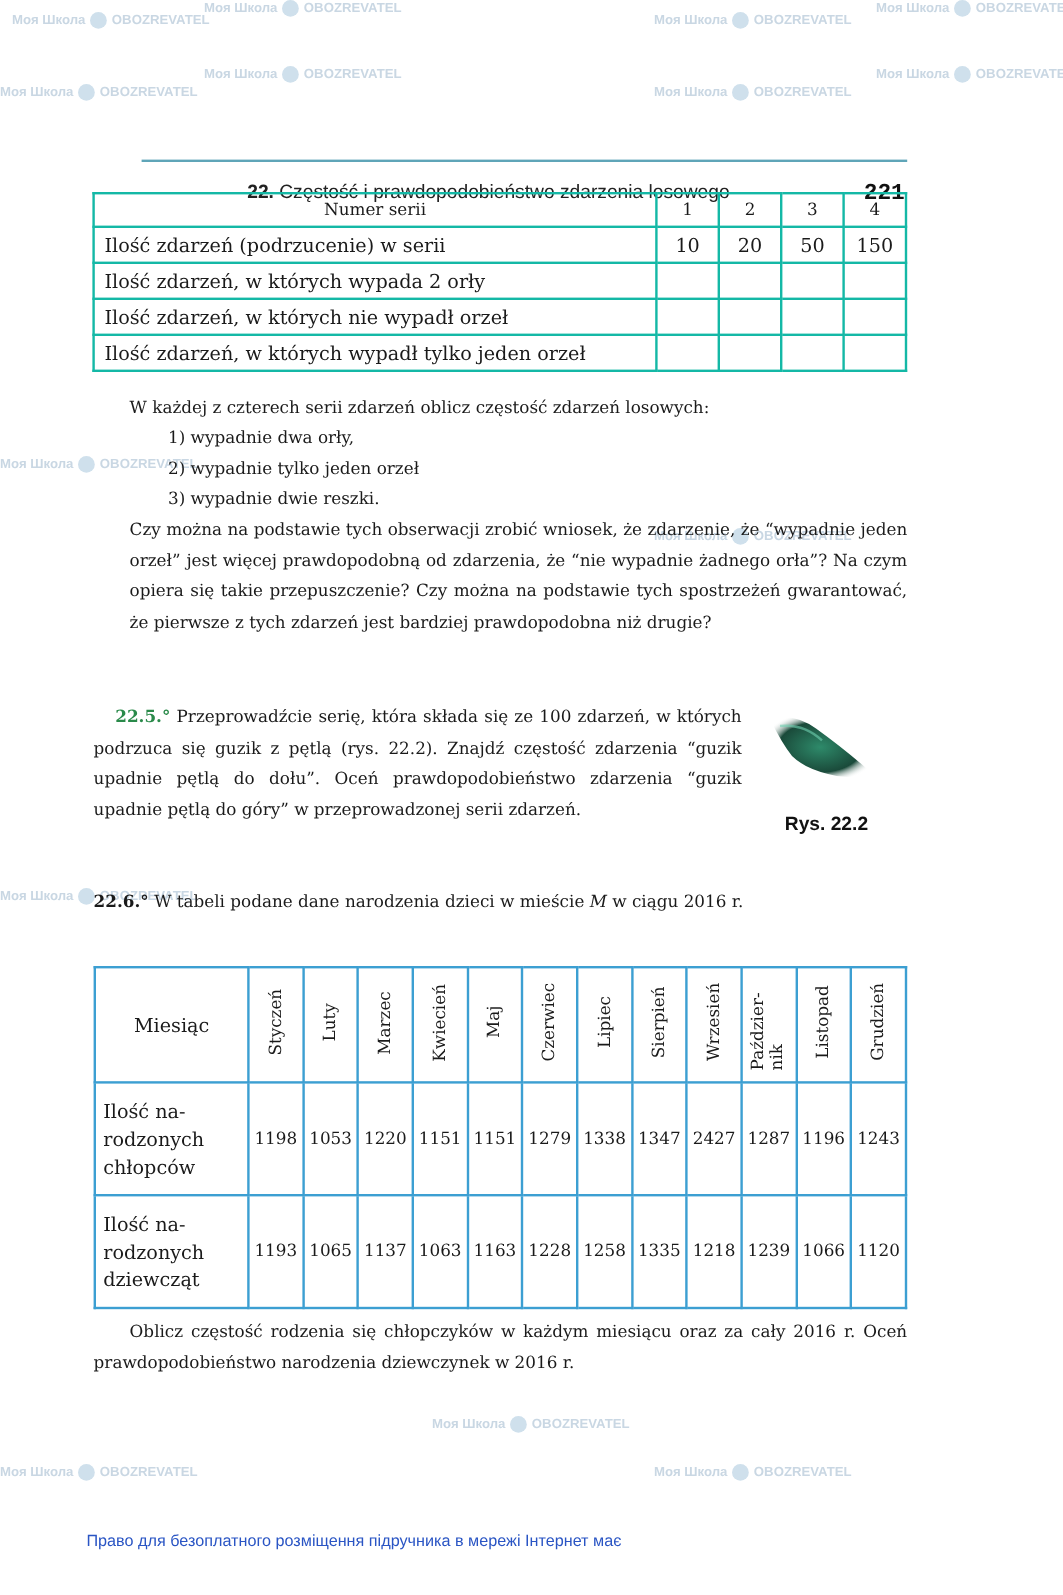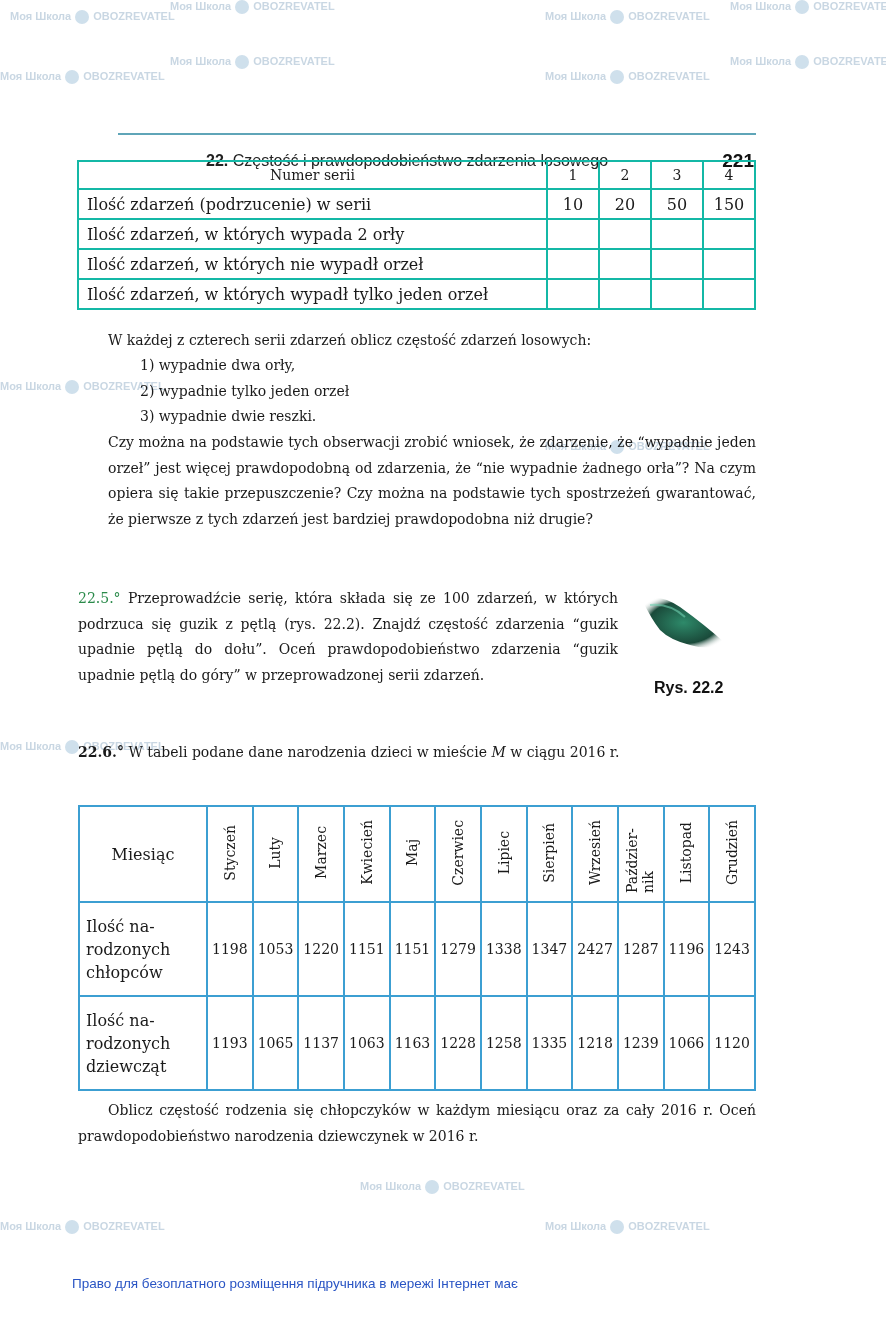--- a/index.html
+++ b/index.html
@@ -2,31 +2,31 @@
 <html><head>
 <meta charset="utf-8">
 <style>
   html, body { margin:0; padding:0; background:#ffffff; }
   body { width:886px; height:1329px; position:relative; overflow:hidden; font-family:"DejaVu Serif", serif; color:#1a1a1a; }
   .wm { position:absolute; font-family:"Liberation Sans", sans-serif; font-size:11px; color:#c9d7e3; white-space:nowrap; font-weight:bold; }
   .wm .i { display:inline-block; width:14px; height:14px; border-radius:50%; background:#cfe0ec; vertical-align:middle; margin:0 4px; }
   .header { position:absolute; left:76px; top:104px; width:680px; height:28px;margin-top:44px; }
   .header-title { position:absolute; left:130px; top:4px; font-family:"Liberation Sans", sans-serif; font-size:16px; color:#222; }
   .header-title b { font-weight:bold; }
-  .page-num { position:absolute; right:2px; top:2px; font-family:Liberation Sans, sans-serif; font-size:19px; font-weight:bold; color:#111; }
+  .page-num { position:absolute; right:2px; top:2px; font-family:Liberation Mono, monospace; font-size:19px; font-weight:bold; color:#111; }
   .header-rule { position:absolute; left:118px; top:133px; width:638px; height:2px; background:#5fa5b8; }
   table { border-collapse:collapse; position:absolute; }
   .t1 { left:77px; top:160px; width:679px; font-size:16px; }
   .t1 td { border:2px solid #14b8a6; height:28px; padding:0 8px; }
   .t1 td.num { text-align:center; width:34px; }
   .t1 tr.head td { font-size:14px; height:26px; }
   .t1 tr.head td.lbl { text-align:center; }
   .para { position:absolute; left:108px; width:648px; font-size:14px; line-height:25.5px; }
   .just { text-align:justify; }
-  .ex-num { color:#2a8a4a; font-weight:normal; }
+  .ex-num { color:#2a8a4a; font-weight:bold;margin-left:18px; }
   .ex-num-b { font-weight:bold; }
   .t2 { left:78px; top:805px; width:678px; font-size:14px; }
   .t2 td { border:2px solid #3c9fd2; text-align:center; padding:0; }
   .t2 .hdrrow td { height:94px; }
   .t2 .vert { writing-mode:vertical-rl; transform:rotate(180deg); display:inline-block; text-align:left; line-height:16px; }
   .t2 .rowlbl { text-align:left; padding-left:6px; font-size:16px; line-height:23px; width:120px; }
   .t2 .datarow td { height:92px; }
   .footer { position:absolute; left:72px; top:1276px; font-family:"Liberation Sans", sans-serif; font-size:13.5px; color:#2a55c4; line-height:16px; }
   .fig { position:absolute; left:630px; top:585px; width:130px; height:80px; }
   .fig-cap { position:absolute; left:654px; top:679px; font-family:"Liberation Sans", sans-serif; font-weight:bold; font-size:16px; color:#111; }

